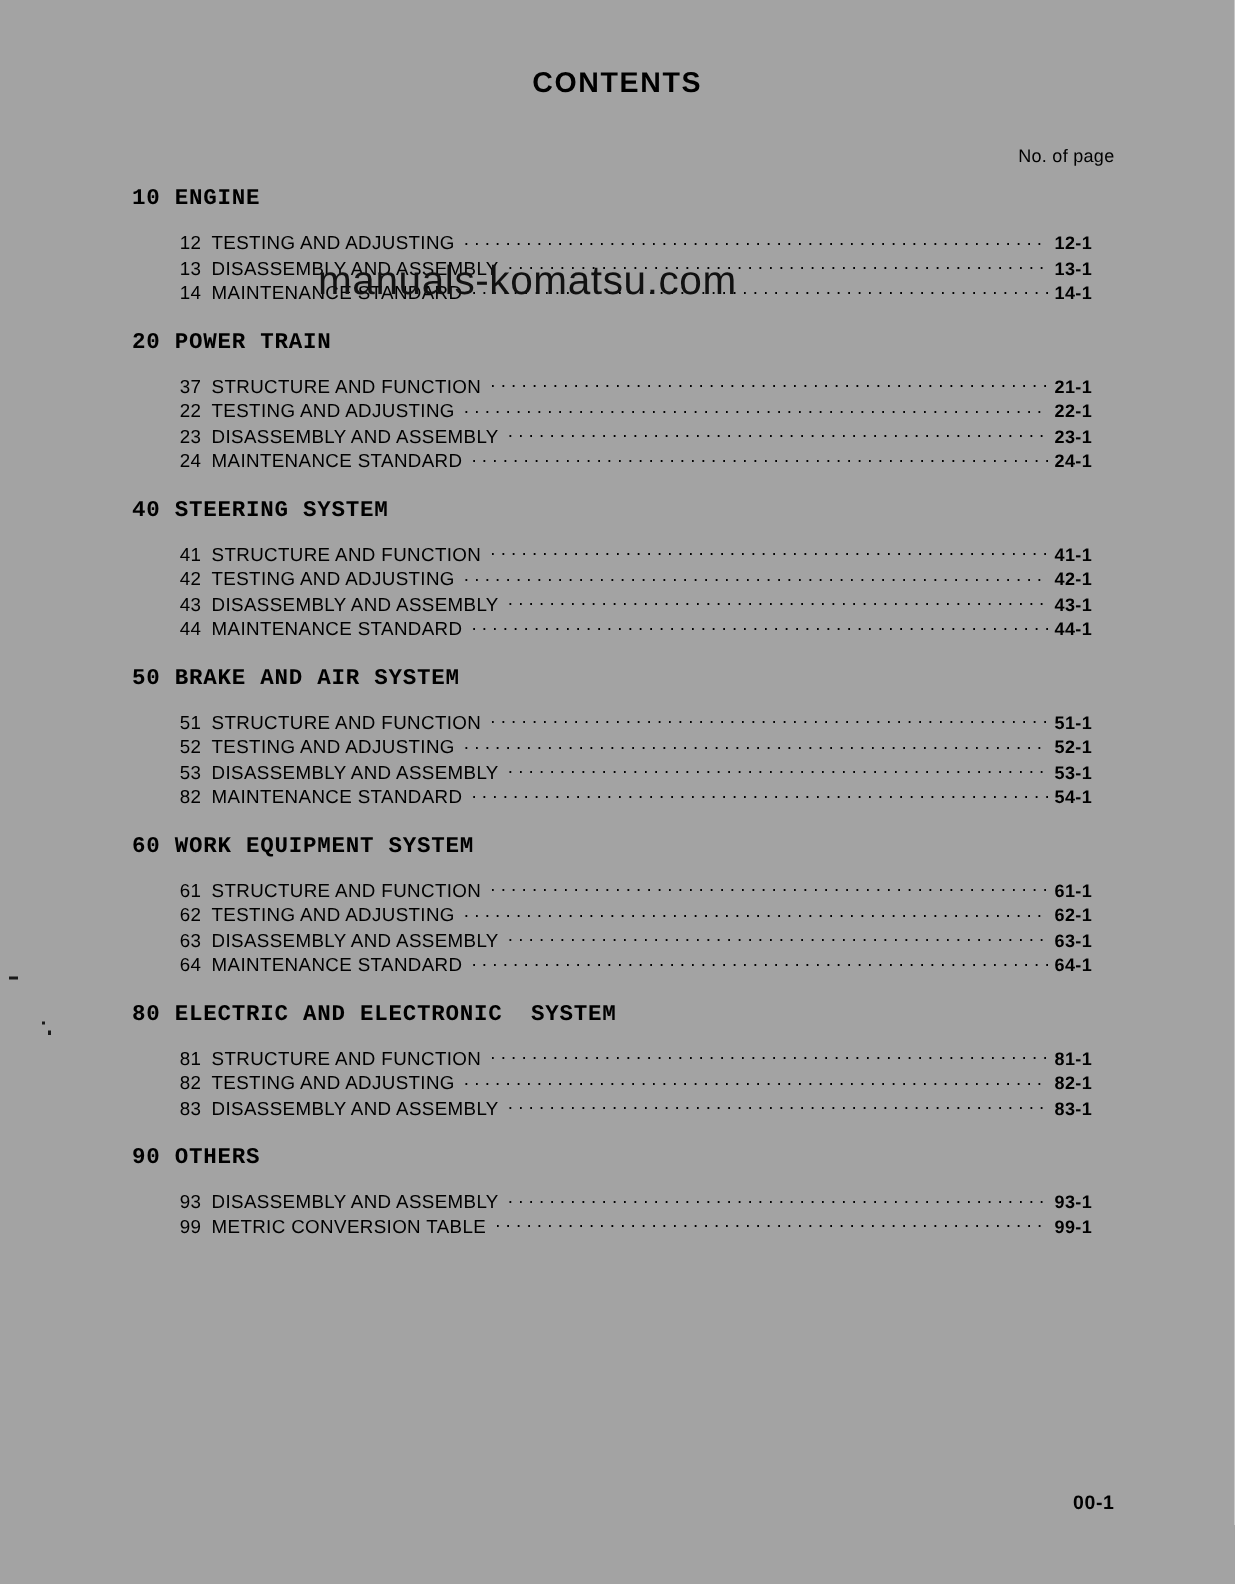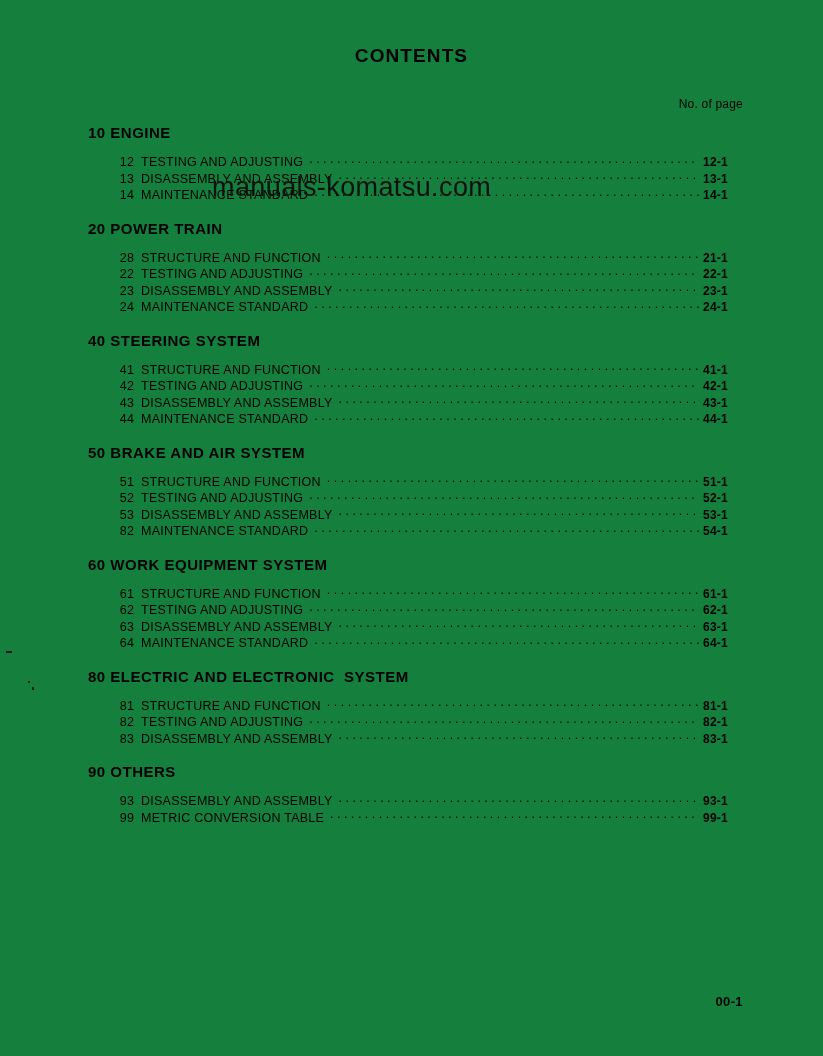--- a/index.html
+++ b/index.html
@@ -12,21 +12,21 @@
     height: 1056px;
     position: relative;
     font-family: "Liberation Sans", sans-serif;
     color: #000000;
     overflow: hidden;
   }
 
   .page {
     position: absolute;
     inset: 0;
-    background: #15803d;
+    background: #a3a3a3;
   }
 
   
   .doc-title {
     position: absolute;
     top: 45px;
     left: 0;
     width: 823px;
     text-align: center;
     font-size: 19px;
@@ -54,20 +54,21 @@
   .section {
     margin-bottom: 16px;
   }
 
   .section-heading {
     font-size: 15px;
     font-weight: bold;
     letter-spacing: 0.5px;
     margin-bottom: 13px;
     white-space: pre;
+    font-family: Liberation Mono, monospace;
   }
 
   .entries {
     padding-left: 25px;
   }
 
   .entry {
     display: flex;
     align-items: baseline;
     font-size: 12.5px;
@@ -173,21 +174,21 @@
             <span class="entry-title">MAINTENANCE STANDARD</span>
             <span class="entry-leader"></span>
             <span class="entry-page">14-1</span>
           </div>
         </div>
       </div>
       <div class="section">
         <div class="section-heading">20 POWER TRAIN</div>
         <div class="entries">
           <div class="entry">
-            <span class="entry-num">28</span>
+            <span class="entry-num">37</span>
             <span class="entry-title">STRUCTURE AND FUNCTION</span>
             <span class="entry-leader"></span>
             <span class="entry-page">21-1</span>
           </div>
           <div class="entry">
             <span class="entry-num">22</span>
             <span class="entry-title">TESTING AND ADJUSTING</span>
             <span class="entry-leader"></span>
             <span class="entry-page">22-1</span>
           </div>

